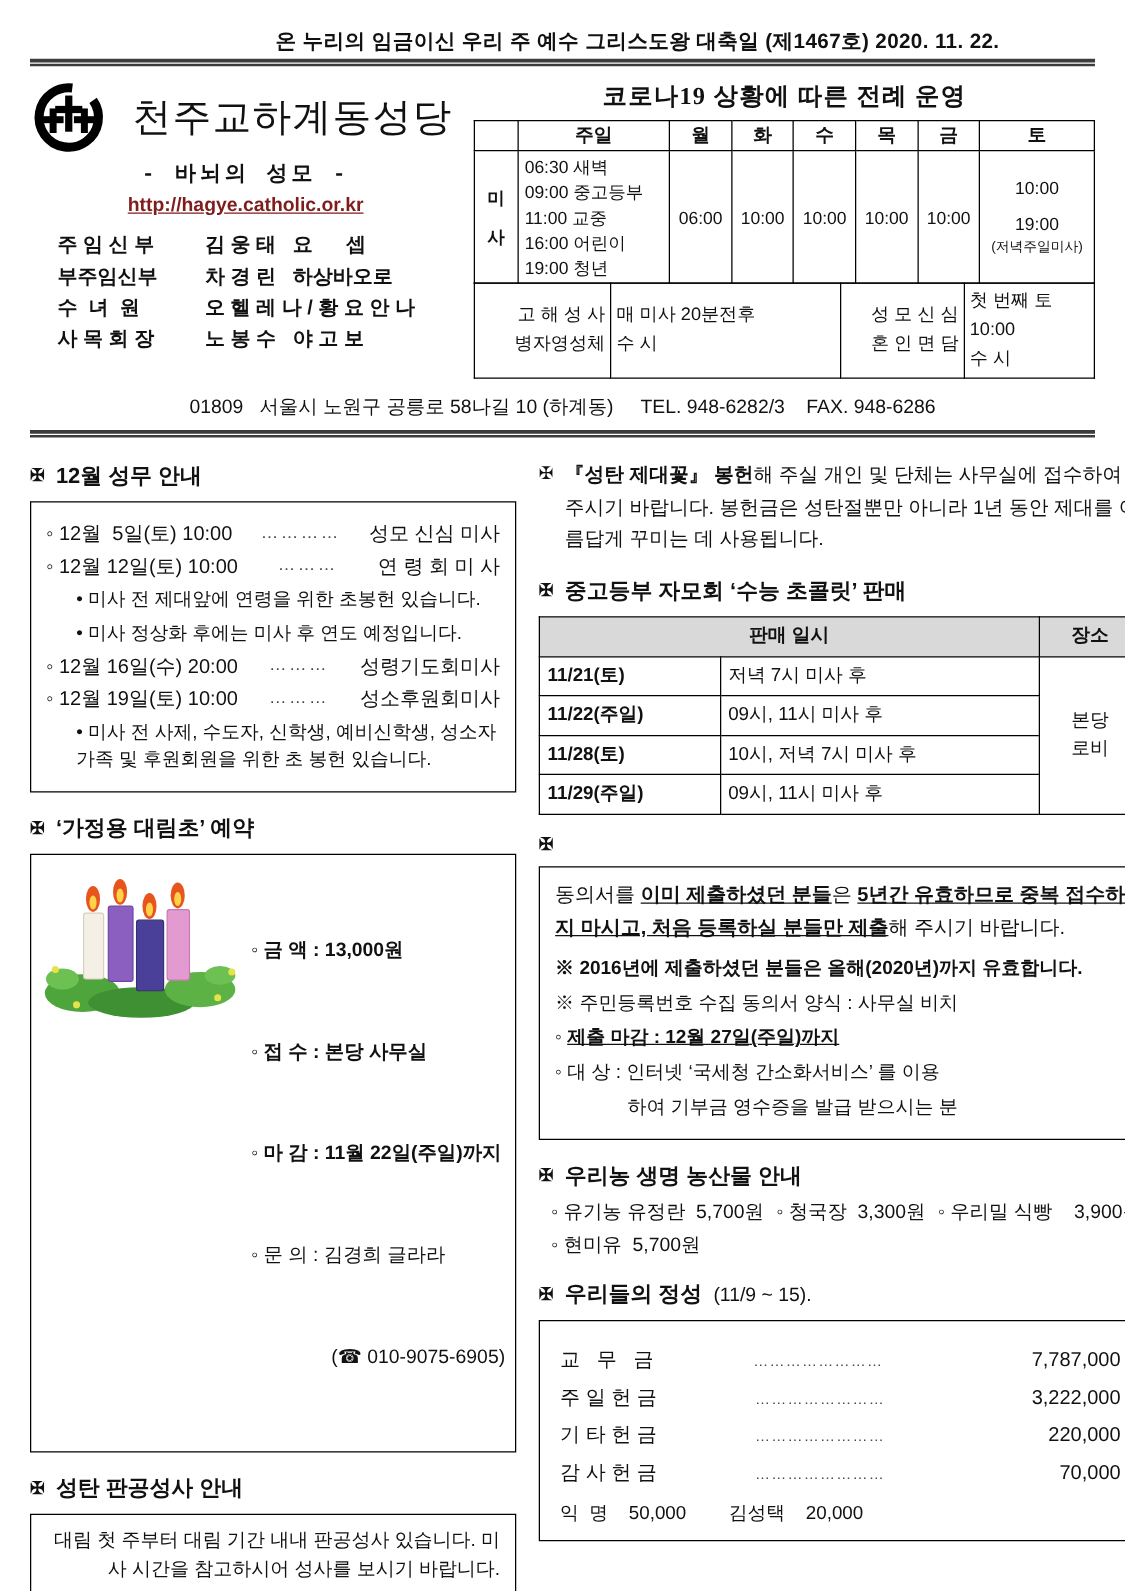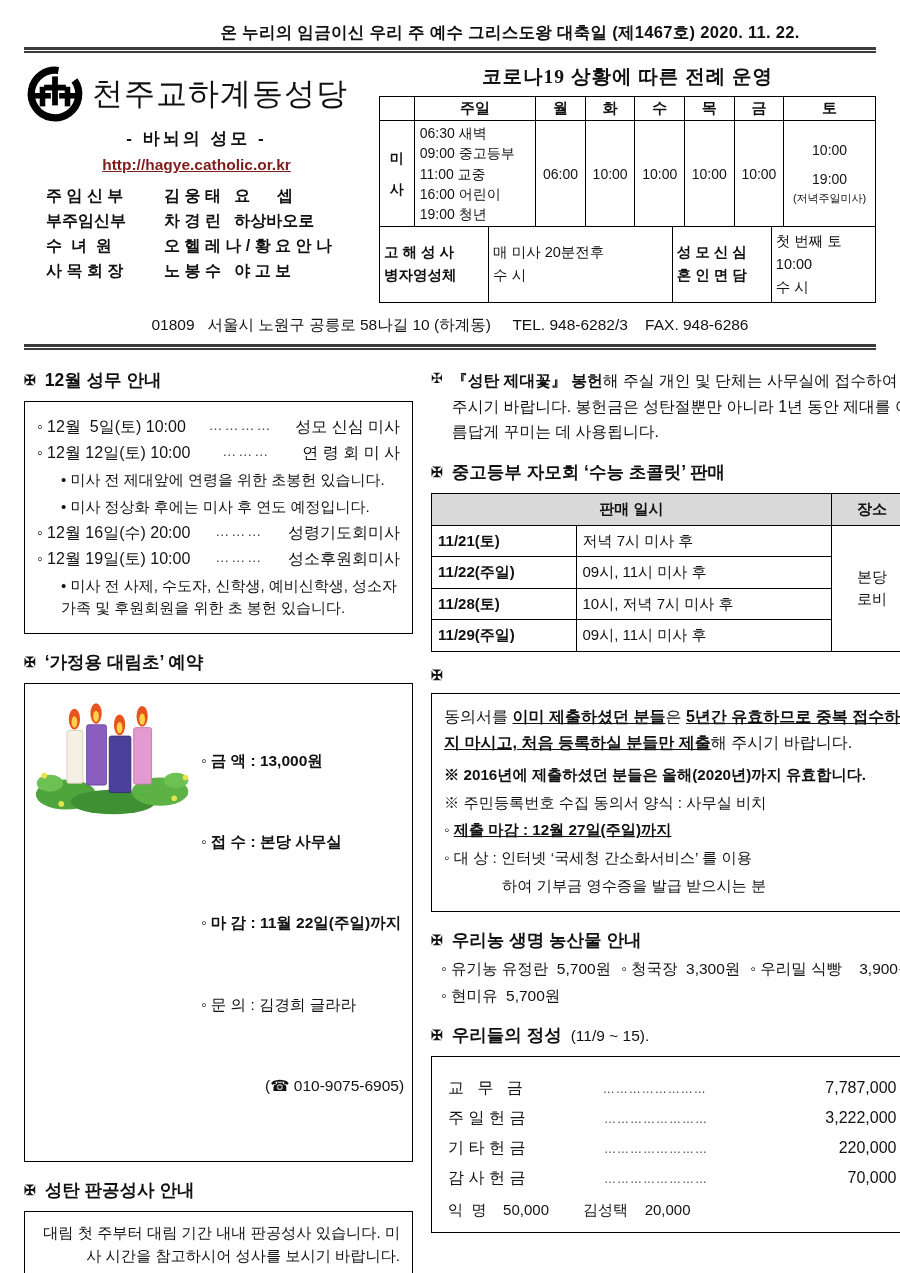--- a/index.html
+++ b/index.html
@@ -6,40 +6,40 @@
   body { background:#e8e8e8; font-family:"Liberation Sans", sans-serif; }
   .page { width:900px; height:1273px; margin:0 auto; background:#fff; color:#111;
           padding:16px 24px 0; overflow:hidden; position:relative; }
 
   
   .issue-line { text-align:center; padding-left:120px; font-weight:bold; font-size:16.5px; letter-spacing:.3px; margin-top:6px; }
   .double-rule { height:6px; border-top:3px solid #3c3c3c; border-bottom:2px solid #3c3c3c; margin-top:3px; }
 
   .head-wrap { display:flex; margin-top:10px; }
   .head-left { width:345px; }
-  .logo-row { display:flex; align-items:center; gap:6px; }
+  .logo-row { display:flex; align-items:center; gap:20px; }
   .church-name { font-family:"Liberation Serif", serif; font-size:31px; letter-spacing:1px; white-space:nowrap; }
-  .church-sub { text-align:center; font-weight:bold; font-size:17px; letter-spacing:3px; margin-top:2px; }
+  .church-sub { text-align:center; font-weight:bold; font-size:17px; letter-spacing:3px; margin-top:2px;font-family:Liberation Mono, monospace; }
   .church-url { text-align:center; margin-top:6px; }
   .church-url a { color:#7f1d1d; font-weight:bold; font-size:15.5px; }
   .staff { margin-top:12px; padding-left:22px; font-size:16px; font-weight:700; }
   .staff-row { display:flex; margin:4px 0; white-space:pre; }
   .staff-role { width:118px; }
   .head-right { flex:1; padding-left:10px; }
   .covid-title { text-align:center; font-family:"Liberation Serif", serif; font-weight:bold; font-size:19.5px; letter-spacing:1px; margin-bottom:6px; }
   table.sched { width:100%; border-collapse:collapse; table-layout:fixed; }
   table.sched th, table.sched td { border:1.8px solid #000; font-size:14px; text-align:center; padding:2px 2px; vertical-align:middle; }
   table.sched th { font-weight:bold; font-size:15px; }
   .mass-label { font-weight:bold; font-size:16px; white-space:pre-line; line-height:2.2; }
   .sun-cell { text-align:left !important; white-space:pre-line; font-size:13.5px; line-height:1.45; padding-left:5px !important; }
   .sat-cell { font-size:13.5px; line-height:1.5; }
   .sat-note { font-size:11px; }
   table.sched2 { width:100%; border-collapse:collapse; table-layout:fixed; margin-top:-1.8px; }
   table.sched2 td { border:1.8px solid #000; font-size:14.5px; padding:3px 4px; vertical-align:middle; white-space:pre-line; line-height:1.6; }
-  .s2-label { font-weight:bold; text-align:left; }
+  .s2-label { font-weight:normal; text-align:right; }
 
   .addr-line { text-align:center; font-size:15.5px; margin:12px 0 8px; white-space:pre; }
 
   
   .cols { display:flex; gap:18px; margin-top:8px; }
   .col-l { width:420px; }
   .col-r { flex:1; }
   .sec-head { display:flex; align-items:baseline; gap:9px; font-weight:bold; font-size:17.5px; margin:16px 0 9px; }
   .sec-head:first-child { margin-top:10px; }
   .marker { font-size:14px; position:relative; top:-1px; }

